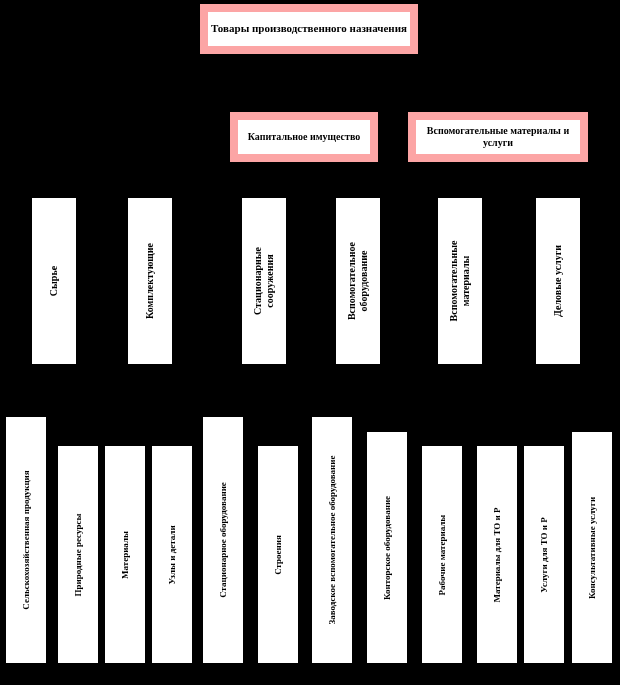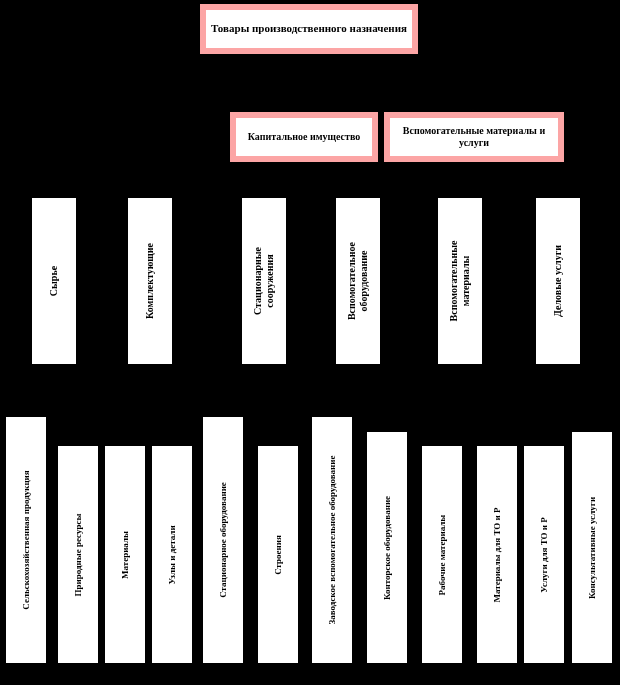--- a/index.html
+++ b/index.html
@@ -18,21 +18,21 @@
   .canvas {
     position: absolute;
     left: 0; top: 0;
     width: 620px;
     height: 685px;
     background: #000000;
   }
   .box {
     position: absolute;
     background: #ffffff;
-    border: 6px solid #fca5a5;
+    border: 8px solid #fca5a5;
     box-sizing: border-box;
     display: flex;
     align-items: center;
     justify-content: center;
     text-align: center;
   }
   .box .txt {
     display: block;
     font-weight: bold;
     font-size: 10px;
@@ -80,21 +80,21 @@
 
 <div class="canvas">
 
   <div class="box title-box" style="left:200px; top:4px; width:218px; height:50px;">
     <span class="txt">Товары производственного назначения</span>
   </div>
 
   <div class="box level2" style="left:230px; top:112px; width:148px; height:50px;">
     <span class="txt">Капитальное имущество</span>
   </div>
-  <div class="box level2" style="left:384px; top:112px; width:180px; height:50px;">
+  <div class="box level2" style="left:408px; top:112px; width:180px; height:50px;">
     <span class="txt">Вспомогательные материалы и услуги</span>
   </div>
 
   <div class="vbox" style="left:30px; top:196px; width:48px; height:170px;">
     <span class="vtxt">Сырье</span>
   </div>
   <div class="vbox" style="left:126px; top:196px; width:48px; height:170px;">
     <span class="vtxt">Комплектующие</span>
   </div>
   <div class="vbox two-line" style="left:240px; top:196px; width:48px; height:170px;">

